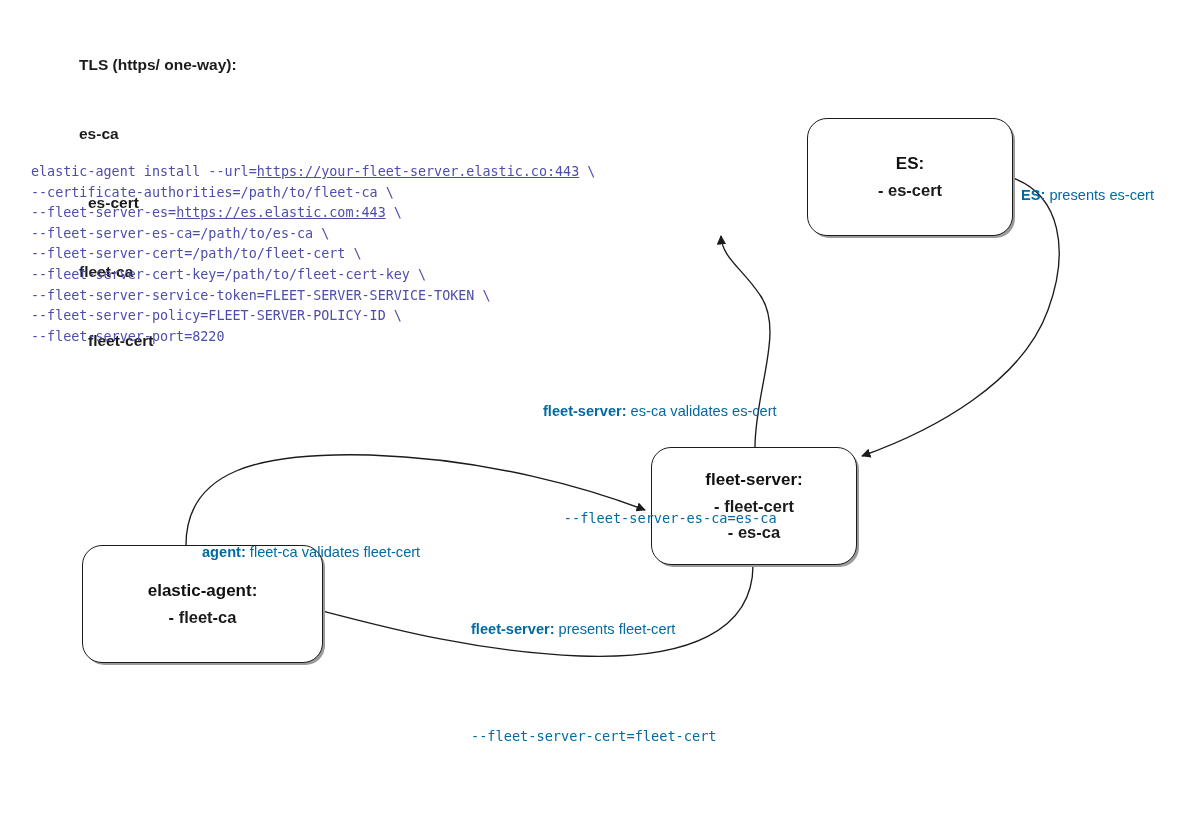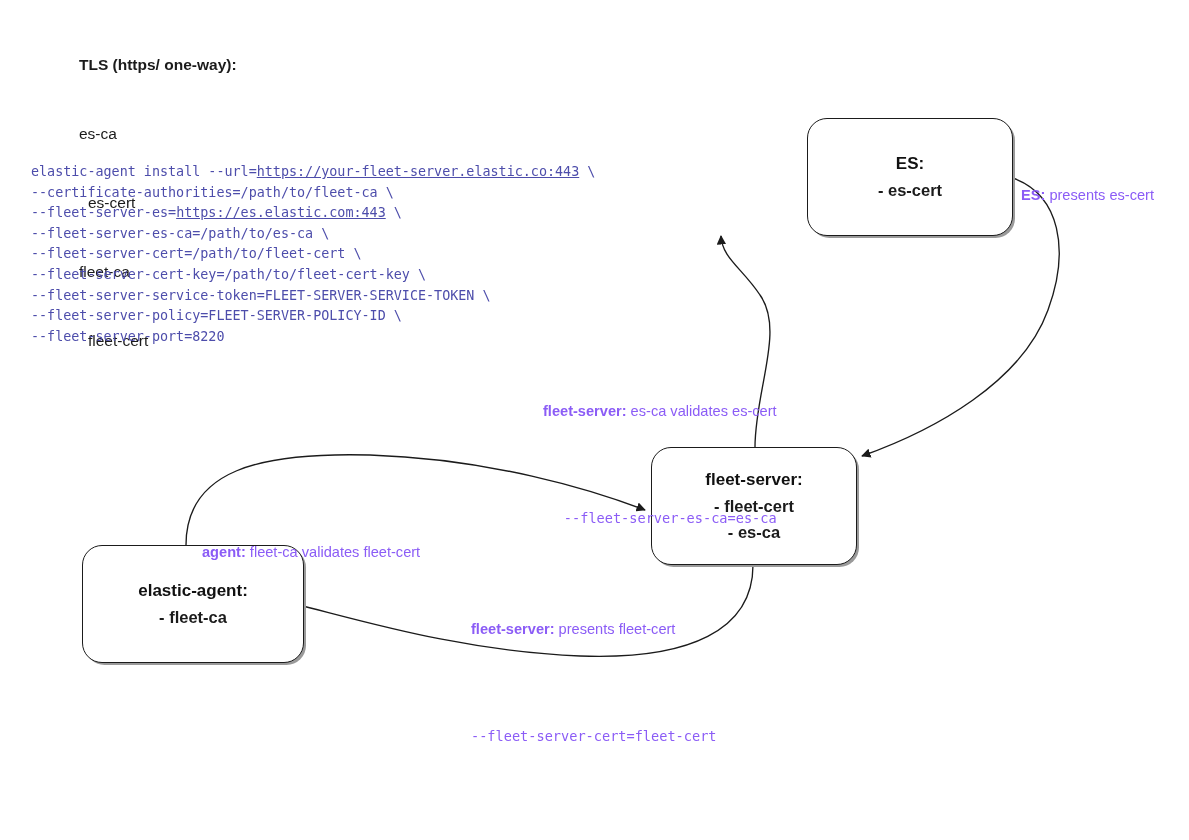--- a/index.html
+++ b/index.html
@@ -27,21 +27,21 @@
   .tls-block {
     position: absolute;
     left: 79px;
     top: 7px;
     font-size: 15.5px;
     line-height: 23px;
     color: #1b1b1b;
     white-space: pre;
   }
   .tls-title { font-weight: bold; }
-  .tls-line  { font-weight: normal; }
+  .tls-line  { font-weight: bold; }
   .tls-indent { padding-left: 9px; }
 
   
   .cmd-block {
     position: absolute;
     left: 19px;
     top: 162px;
     font-family: "DejaVu Sans Mono", "Liberation Mono", monospace;
     font-size: 13.4px;
     line-height: 20.6px;
@@ -73,28 +73,28 @@
     color: #111111;
   }
   .node-line {
     font-weight: bold;
     font-size: 16.5px;
     color: #1b1b1b;
   }
 
   #node-es          { left: 807px; top: 118px; width: 206px; height: 118px; }
   #node-fleet       { left: 651px; top: 447px; width: 206px; height: 118px; }
-  #node-agent       { left: 82px;  top: 545px; width: 222px; height: 118px; }
+  #node-agent       { left: 82px;  top: 545px; width: 241px; height: 118px; }
 
   
   .edge-label {
     position: absolute;
     font-size: 14.6px;
     line-height: 21px;
-    color: #8b5cf6;
+    color: #0369a1;
     white-space: pre;
   }
   .edge-label .bold { font-weight: bold; }
   .edge-label .mono {
     font-family: "DejaVu Sans Mono", "Liberation Mono", monospace;
     font-size: 13.6px;
     margin-top: 44px;
   }
   .lbl-row { display: block; }
 

